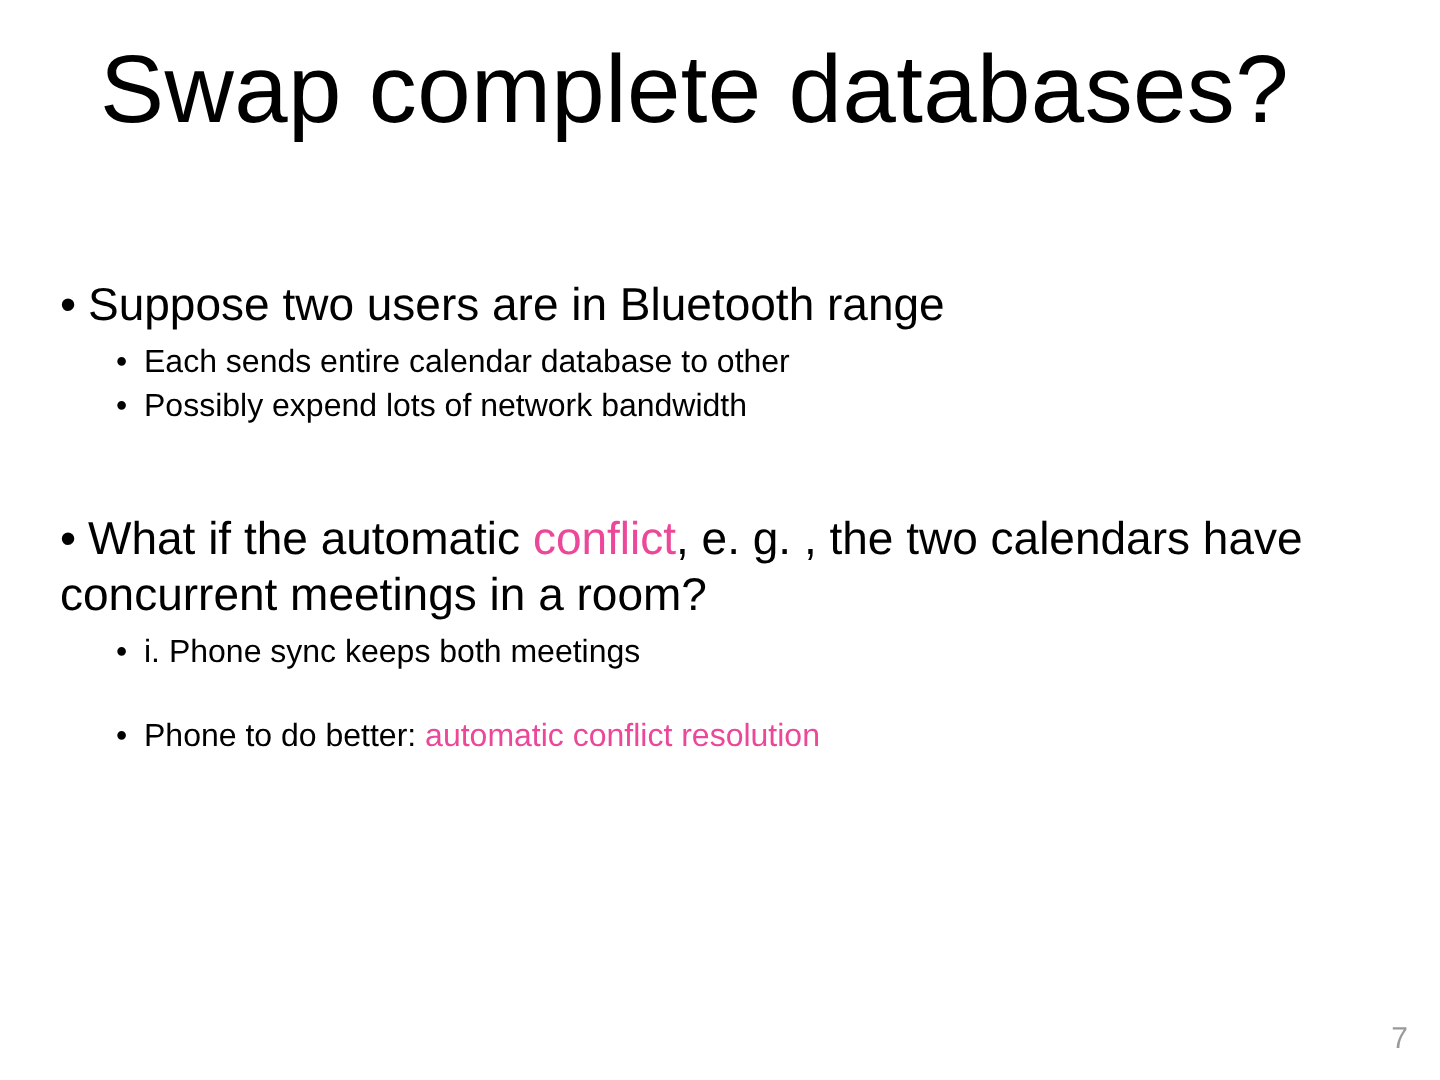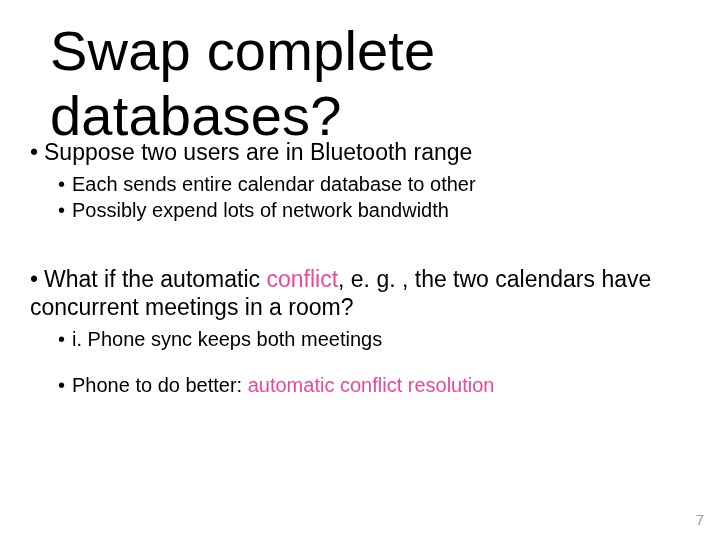--- a/index.html
+++ b/index.html
@@ -15,42 +15,42 @@
   .slide {
     position: relative;
     width: 720px;
     height: 540px;
     box-sizing: border-box;
   }
   .title {
     position: absolute;
     top: 18px;
     left: 50px;
-    font-size: 56px;
+    font-size: 48px;
     font-weight: 400;
     letter-spacing: 0.2px;
   }
   .body {
     position: absolute;
     top: 138px;
     left: 30px;
     right: 30px;
     font-size: 23px;
     line-height: 1.22;
   }
   .b1 {
     margin: 0 0 6px 0;
   }
   .b1 .dot {
     display: inline-block;
     width: 14px;
   }
   .b2 {
     margin: 2px 0 2px 28px;
-    font-size: 20px;
+    font-size: 16px;
   }
   .b2 .dot {
     display: inline-block;
     width: 14px;
   }
   .spacer-lg { height: 40px; }
   .spacer-md { height: 18px; }
   .accent { color: #ec4899; }
   .pagenum {
     position: absolute;

